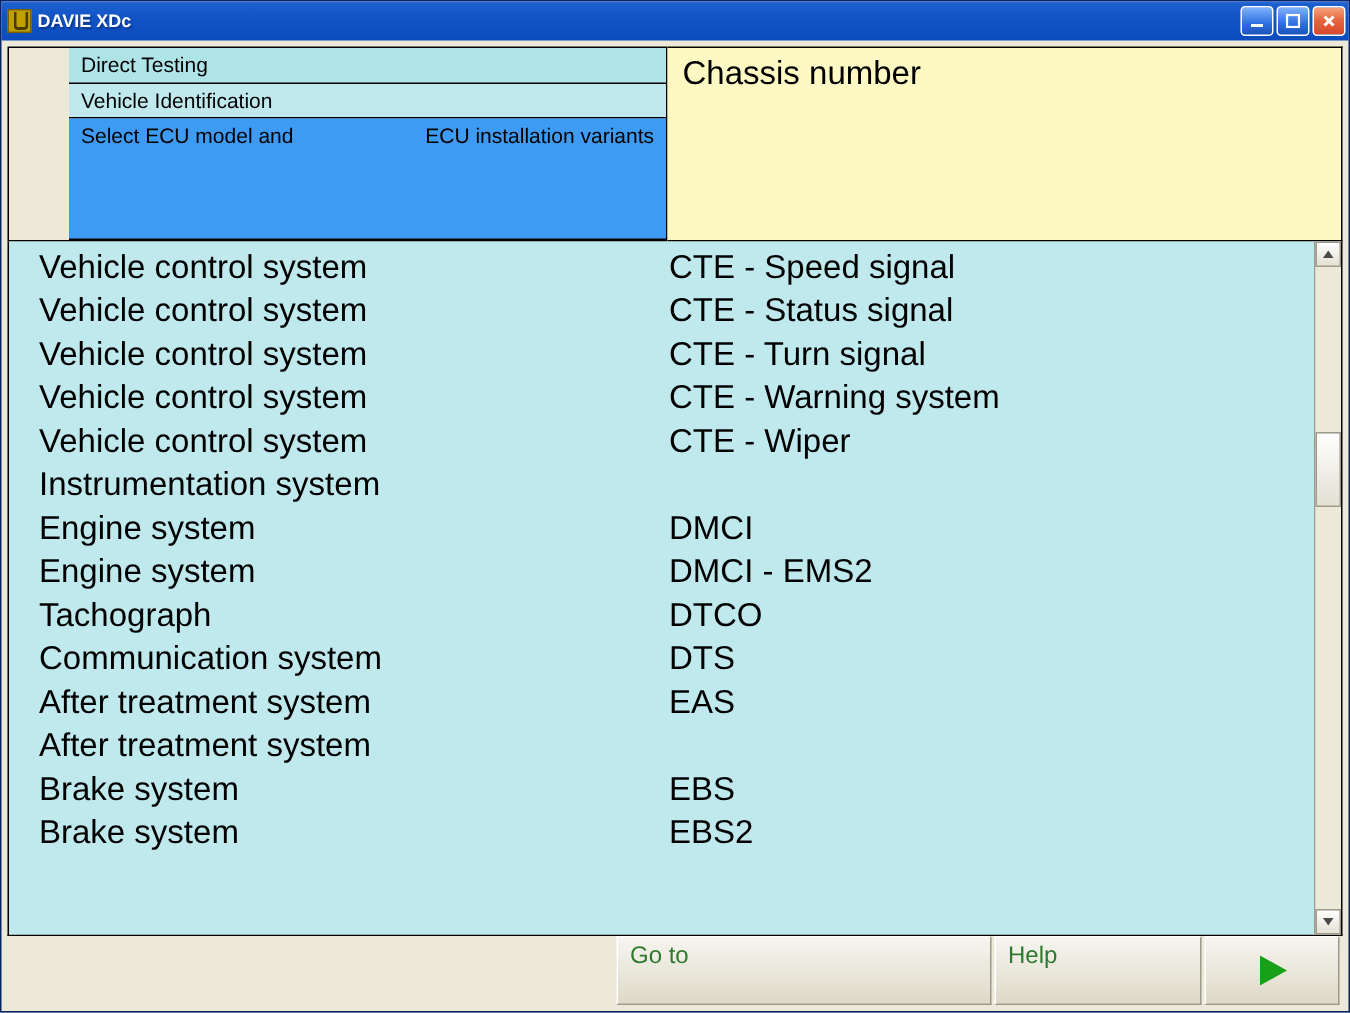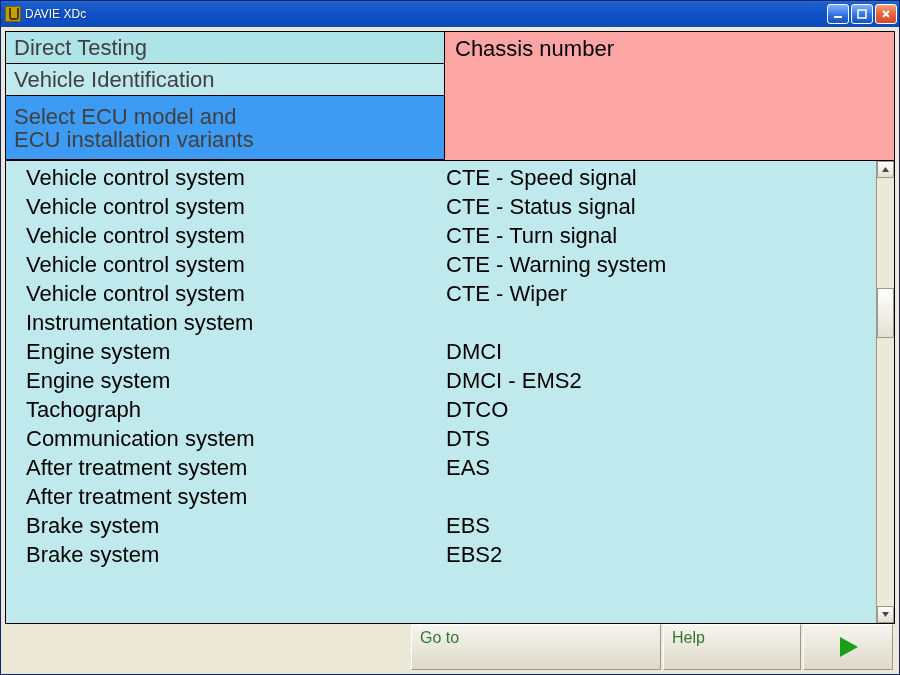--- a/index.html
+++ b/index.html
@@ -8,38 +8,38 @@
            background:#ece9d8;border:1px solid #0a246a;box-sizing:border-box;}
   
   .titlebar{height:26px;
     background:linear-gradient(to bottom,#2a6ad3 0%,#1b5fce 8%,#1254c6 40%,#0b4bbd 100%);
     display:flex;align-items:center;color:#fff;font-size:12px;
     padding:0 2px 0 4px;}
   .titlebar .app-icon{width:16px;height:16px;margin-right:4px;display:inline-block;
     background:#c0a000;border:1px solid #7a6200;box-sizing:border-box;position:relative;}
   .titlebar .app-icon::after{content:'';position:absolute;left:3px;top:1px;width:6px;height:10px;
     border:2px solid #4a3b00;border-top:none;border-radius:0 0 3px 3px;}
-  .titlebar .title{flex:1;white-space:nowrap;font-weight:normal;text-shadow:1px 1px 1px rgba(10,36,106,.6);}
+  .titlebar .title{flex:1;white-space:nowrap;font-weight:bold;text-shadow:1px 1px 1px rgba(10,36,106,.6);}
   .winbtns{display:flex;gap:2px;}
   .winbtn{width:22px;height:20px;border-radius:3px;border:1px solid #fff;
     display:flex;align-items:center;justify-content:center;box-sizing:border-box;
     background:linear-gradient(to bottom,#7fb2ff 0%,#2d6fe0 60%,#1a53b8 100%);}
   .winbtn.close{background:linear-gradient(to bottom,#f7a37a 0%,#e66840 45%,#d9472b 100%);}
   .winbtn svg{display:block;}
   
   .client{position:absolute;left:4px;right:4px;top:30px;bottom:4px;}
   .top-row{display:flex;height:130px;}
   .breadcrumb{width:440px;border:1px solid #000;box-sizing:border-box;display:flex;flex-direction:column;}
-  .crumb{flex:0 0 auto;padding:4px 8px;border-bottom:1px solid #000;font-size:22px;
-         color:#404040;background:#bfe9ed;line-height:1.05;}
+  .crumb{flex:0 0 auto;padding:4px 8px;border-bottom:1px solid #000;font-size:14px;
+         color:#000000;background:#bfe9ed;line-height:1.05;margin-left:40px;}
   .crumb:first-child{background:#aee3e8;}
-  .crumb.selected{background:#3e9bf4;flex:1;display:flex;flex-direction:column;justify-content:center;}
+  .crumb.selected{background:#3e9bf4;flex:1;display:flex;flex-direction:row;justify-content:space-between;}
   .crumb.selected span{display:block;}
   .chassis{flex:1;border:1px solid #000;border-left:none;box-sizing:border-box;
-           background:#fca5a5;padding:4px 10px;font-size:22px;color:#000;position:relative;}
+           background:#fef9c3;padding:4px 10px;font-size:22px;color:#000;position:relative;}
   .chassis .label{display:inline-block;}
   .chassis .value{position:absolute;right:30px;top:4px;}
   
   .listwrap{position:absolute;left:0;right:0;top:130px;bottom:46px;
             border:1px solid #000;border-top:none;box-sizing:border-box;display:flex;}
   .list{flex:1;background:#bfe9ed;overflow:hidden;position:relative;padding-left:12px;}
   .row{display:flex;font-size:22px;color:#000;line-height:1.32;padding:0 8px;white-space:nowrap;}
   .row .c1{width:420px;flex:0 0 420px;}
   .row .c2{flex:1;}
   .list-inner{padding-top:2px;}

